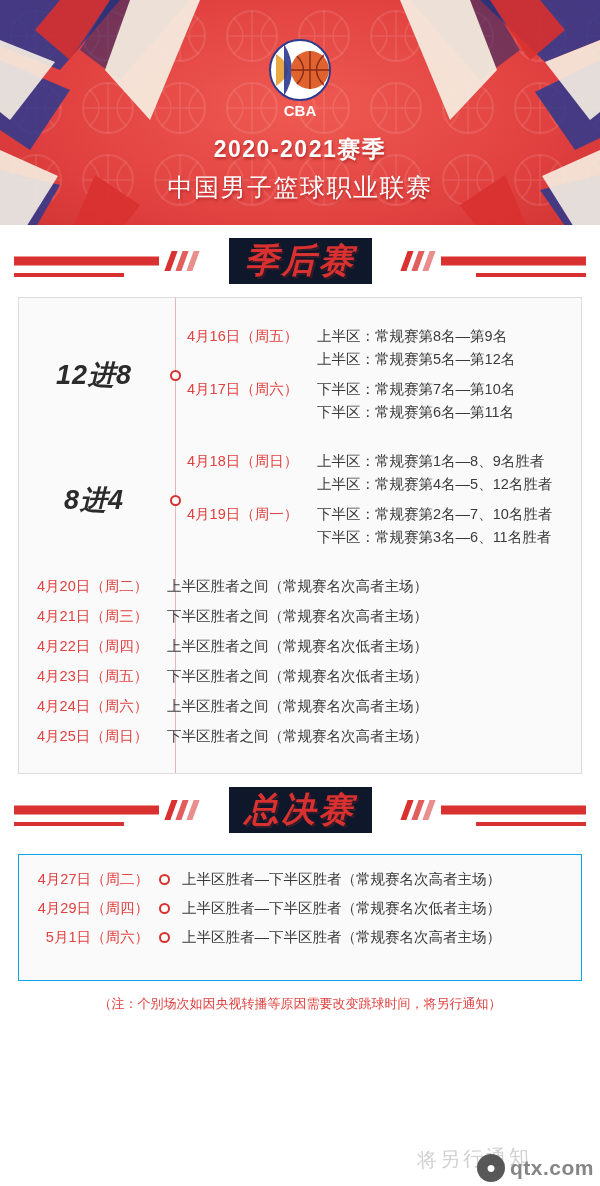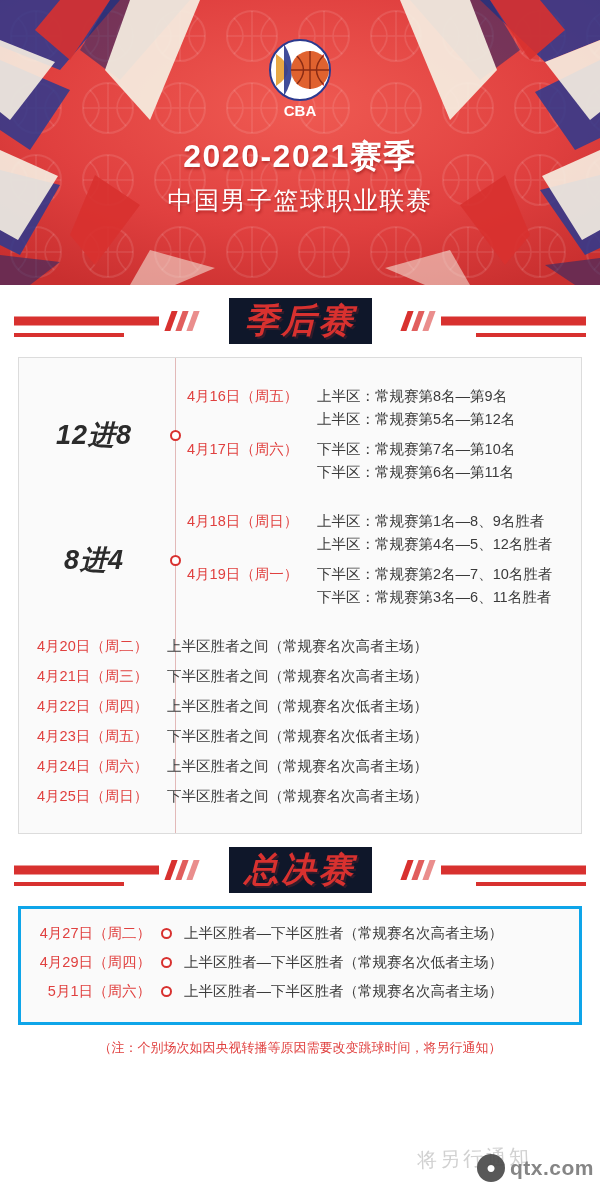--- a/index.html
+++ b/index.html
@@ -7,40 +7,40 @@
   body {
     width:600px; height:1186px;
     font-family:"Liberation Sans","DejaVu Sans",sans-serif;
     background:#ffffff;
     position:relative;
     overflow:hidden;
   }
   
   .hero {
     position:relative;
-    width:600px; height:285px;
+    width:600px; height:225px;
     background:#15803d;
     overflow:hidden;
   }
   .hero-bg { position:absolute; inset:0; }
   .hero-bg svg { display:block; }
   .hero-inner {
     position:relative;
     z-index:5;
     text-align:center;
     padding-top:30px;
   }
   .logo {
     width:92px; height:92px;
     margin:0 auto 10px auto;
     position:relative;
   }
   .hero-title {
     color:#ffffff;
-    font-size:32px;
+    font-size:23px;
     font-weight:bold;
     letter-spacing:1.5px;
     text-shadow:1px 2px 3px rgba(120,0,0,0.45);
     line-height:1.5;
   }
   .hero-sub {
     color:#ffffff;
     font-size:25px;
     font-weight:normal;
     letter-spacing:1.5px;
@@ -178,24 +178,24 @@
   .semi-row .date { flex:0 0 130px; }
   .semi-row .desc {
     font-size:14.5px;
     color:#3a3a3a;
     line-height:23px;
     white-space:nowrap;
   }
 
   
   .finals {
-    margin:0 18px;
-    border:3px solid #0ea5e9;
+    margin:8px 18px;
+    border:1px solid #0ea5e9;
     background:#fafafa;
-    padding:10px 0 16px 0;
+    padding:10px 0 28px 0;
   }
   .final-row {
     display:flex;
     align-items:center;
     padding:5px 0;
     position:relative;
   }
   .final-row .fdate {
     flex:0 0 140px;
     text-align:right;

